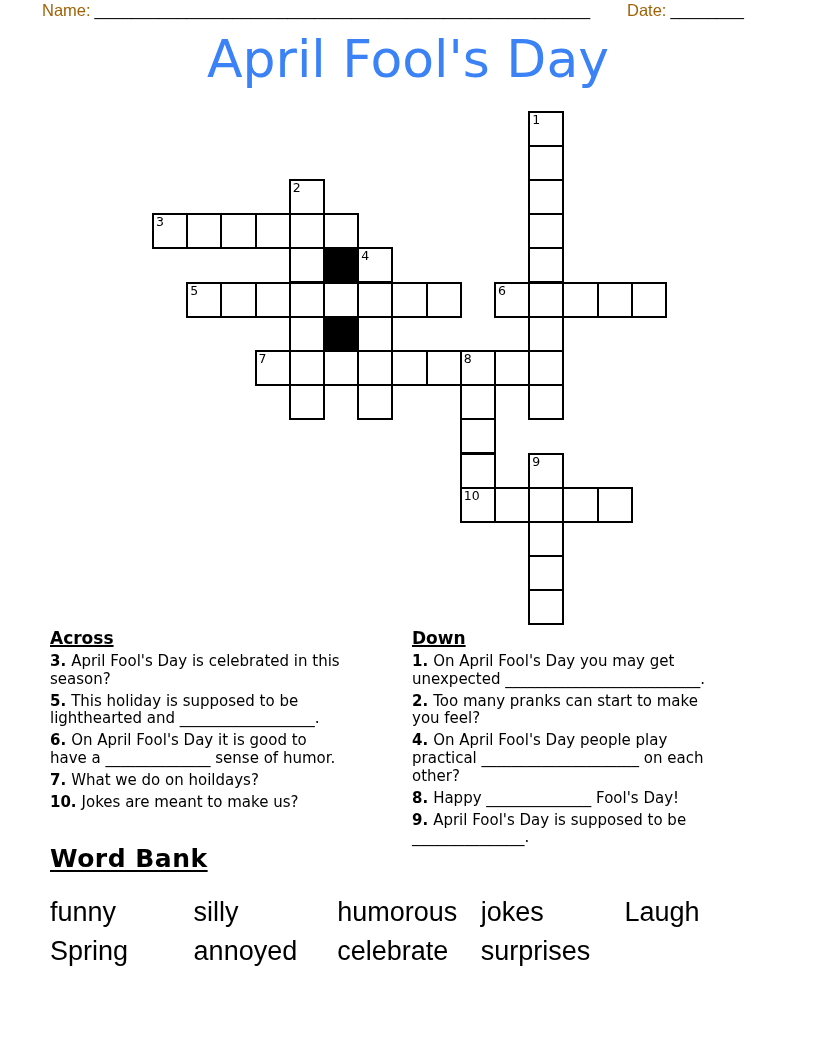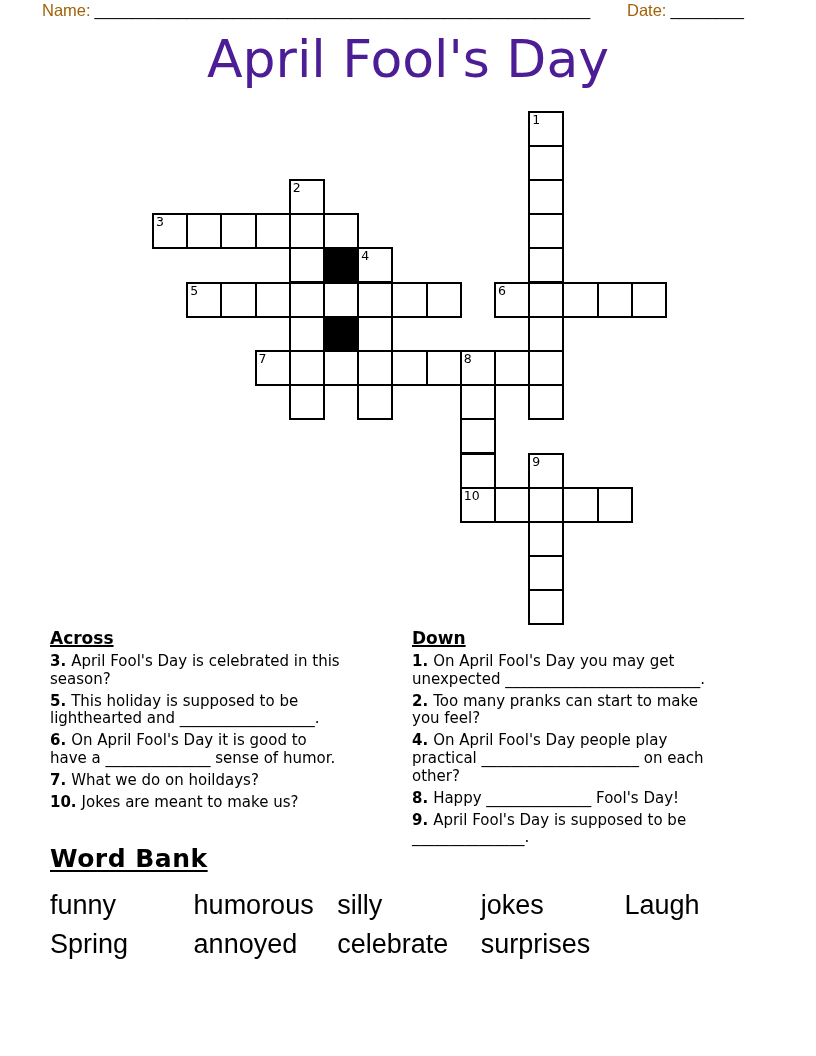--- a/index.html
+++ b/index.html
@@ -19,21 +19,21 @@
   .name-group { position: absolute; left: 42px; top: 1px; white-space: nowrap; }
   .date-group { position: absolute; left: 627px; top: 1px; white-space: nowrap; }
   .hlabel { font: 16.5px "Liberation Sans", sans-serif; color: #a16207; }
   .hline  { font: 16.5px "Liberation Sans", sans-serif; color: #000; margin-left: 4px; margin-top: 32px; }
 
   
   .title {
     position: absolute; top: 28px; left: 0; right: 0;
     text-align: center;
     font: 400 52px/62px "DejaVu Sans", sans-serif;
-    color: #4c1d95;
+    color: #3b82f6;
   }
 
   
   .grid { position: absolute; }
   .cell {
     position: absolute;
     background: #ffffff;
     border: 2px solid #000000;
   }
   .cell.black { background: #000000; }
@@ -58,21 +58,21 @@
   .ctext { white-space: pre-line; }
 
   
   .wordbank { position: absolute; left: 50px; top: 844px; }
   .wb-heading {
     font: bold 25px "DejaVu Sans", sans-serif;
     letter-spacing: 0.5px;
     text-decoration: underline;
     text-decoration-thickness: 2px;
     text-underline-offset: 3px;
-    margin: 0 0 13px 0;
+    margin: 0 0 20px 0;
   }
   .words {
     display: grid;
     grid-template-columns: repeat(5, 143.6px);
     font: 27px/38.5px "Liberation Sans", sans-serif;
   }
 </style>
 </head>
 <body>
 
@@ -195,22 +195,22 @@
         <p class="clue"><span class="cnum">8.</span><span class="ctext">Happy ______________ Fool's Day!</span></p>
         <p class="clue"><span class="cnum">9.</span><span class="ctext">April Fool's Day is supposed to be
 _______________.</span></p>
       </div>
   </div>
 
   <div class="wordbank">
     <h2 class="wb-heading">Word Bank</h2>
     <div class="words">
         <span class="word">funny</span>
+        <span class="word">silly</span>
         <span class="word">humorous</span>
-        <span class="word">silly</span>
         <span class="word">jokes</span>
         <span class="word">Laugh</span>
         <span class="word">Spring</span>
         <span class="word">annoyed</span>
         <span class="word">celebrate</span>
         <span class="word">surprises</span>
       </div>
   </div>
 
 </div>

